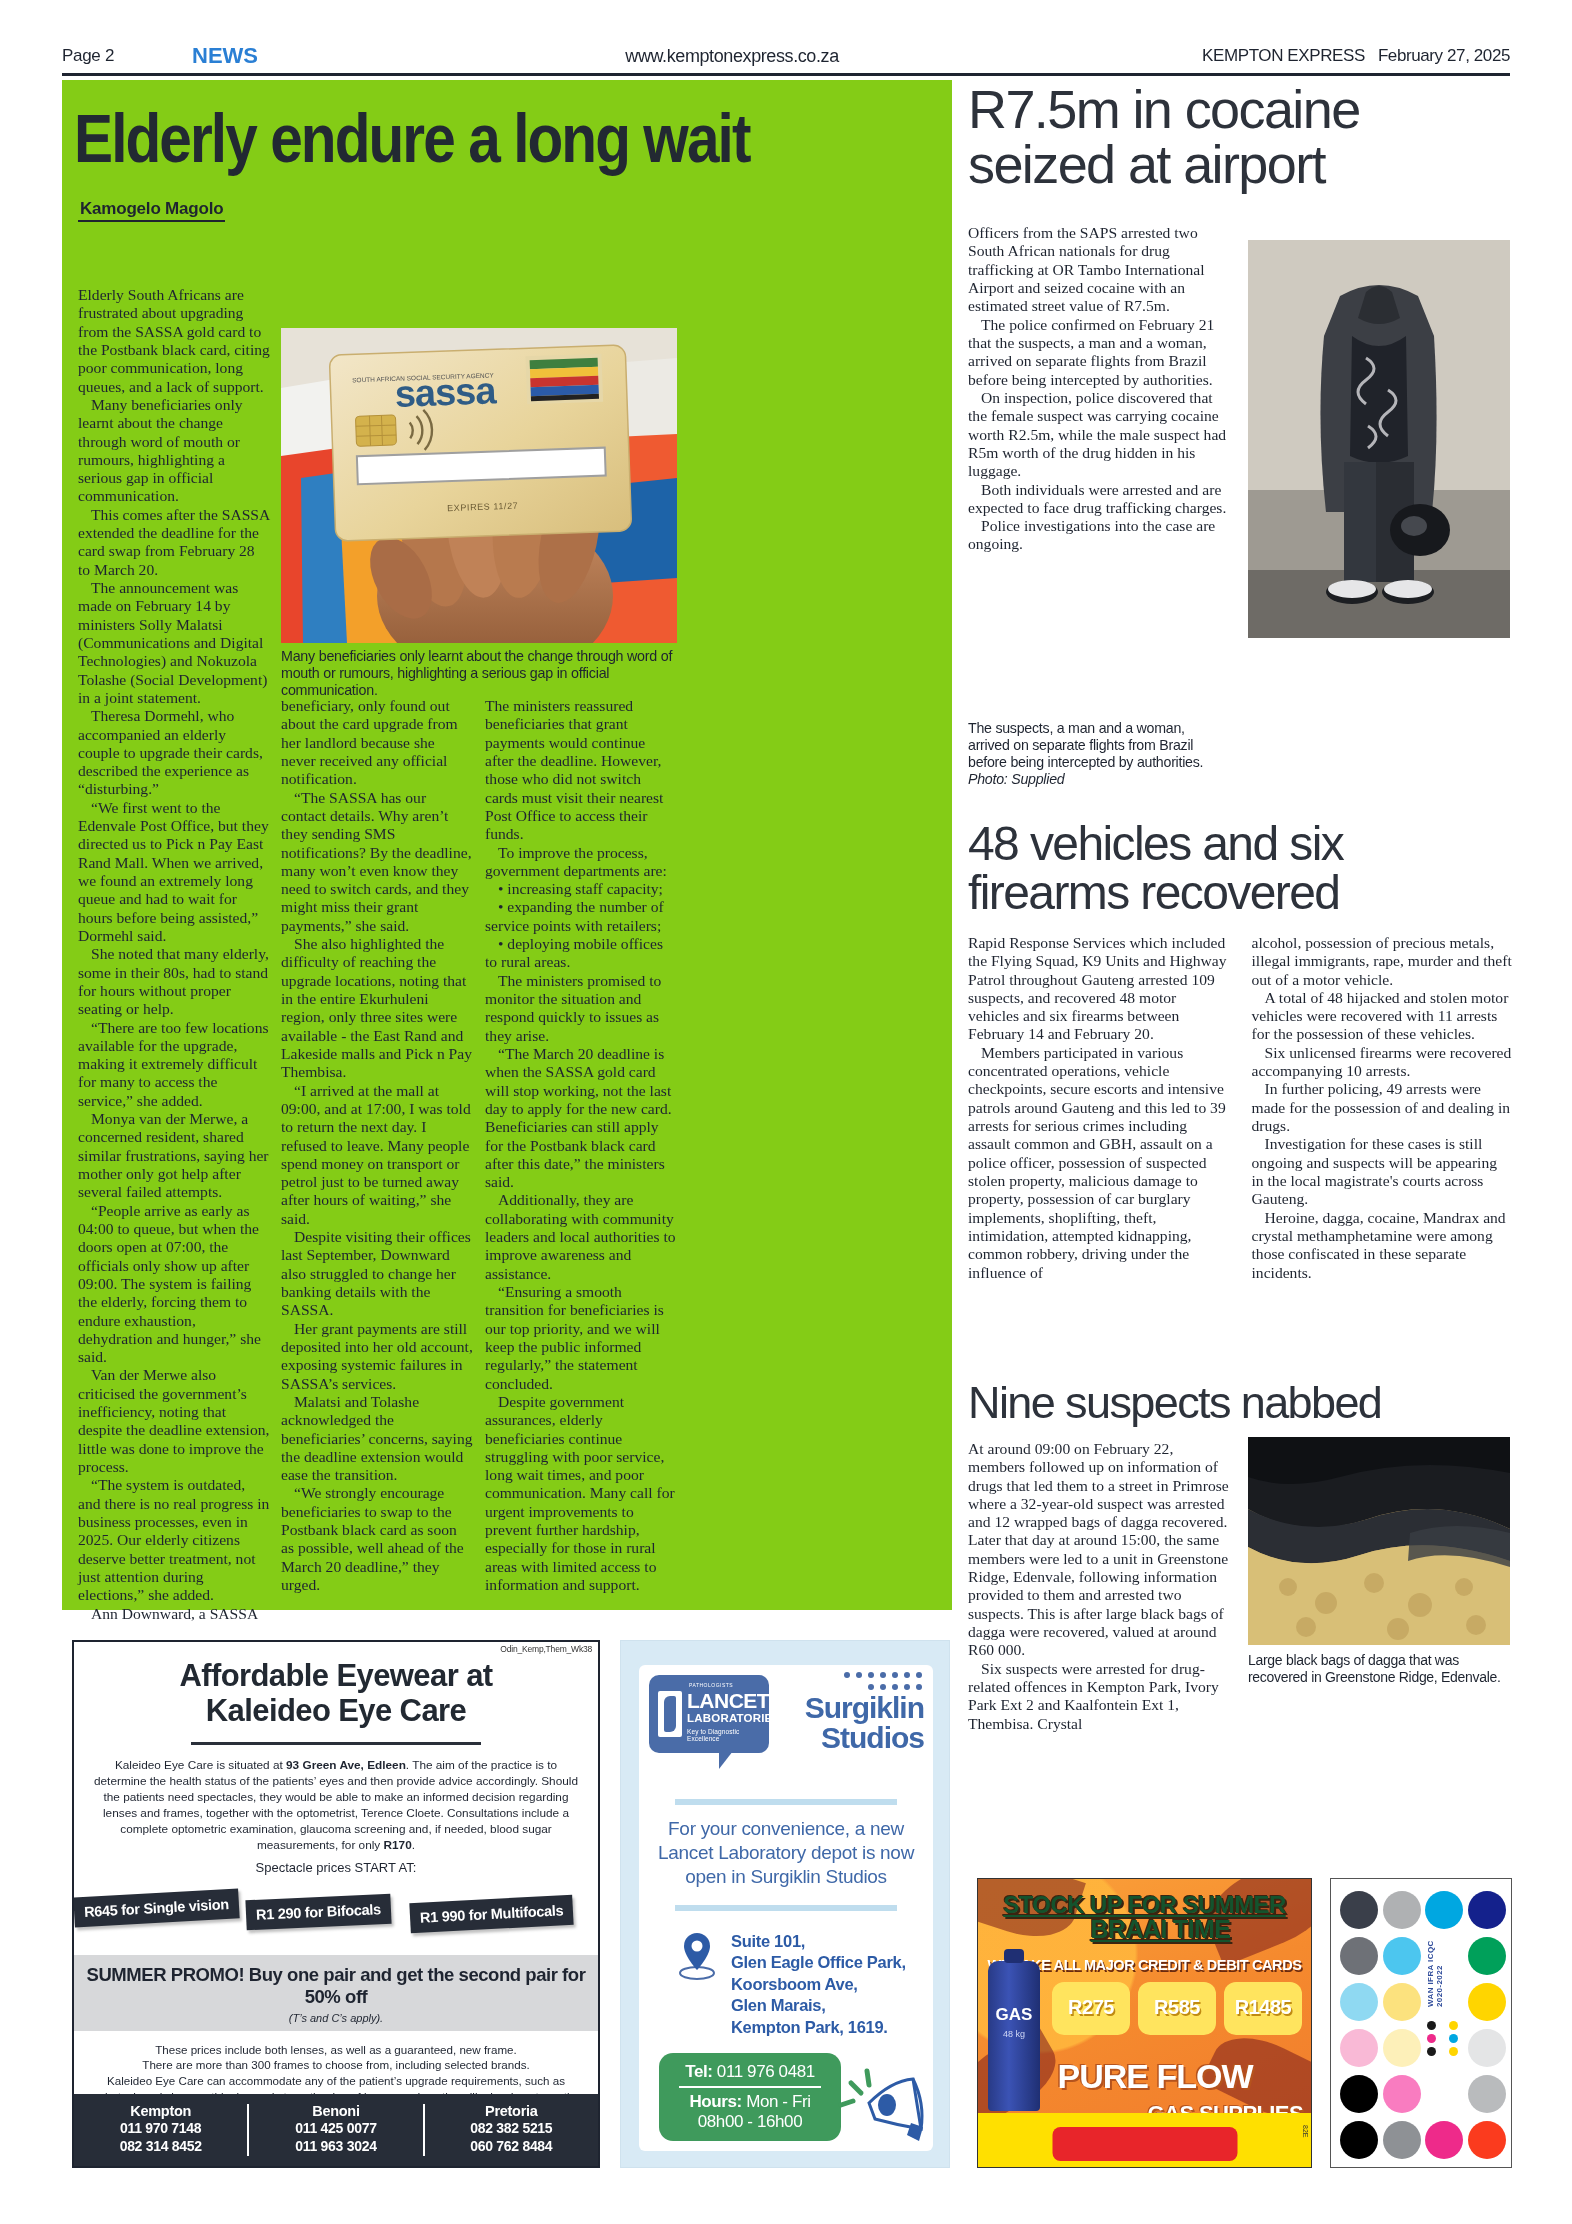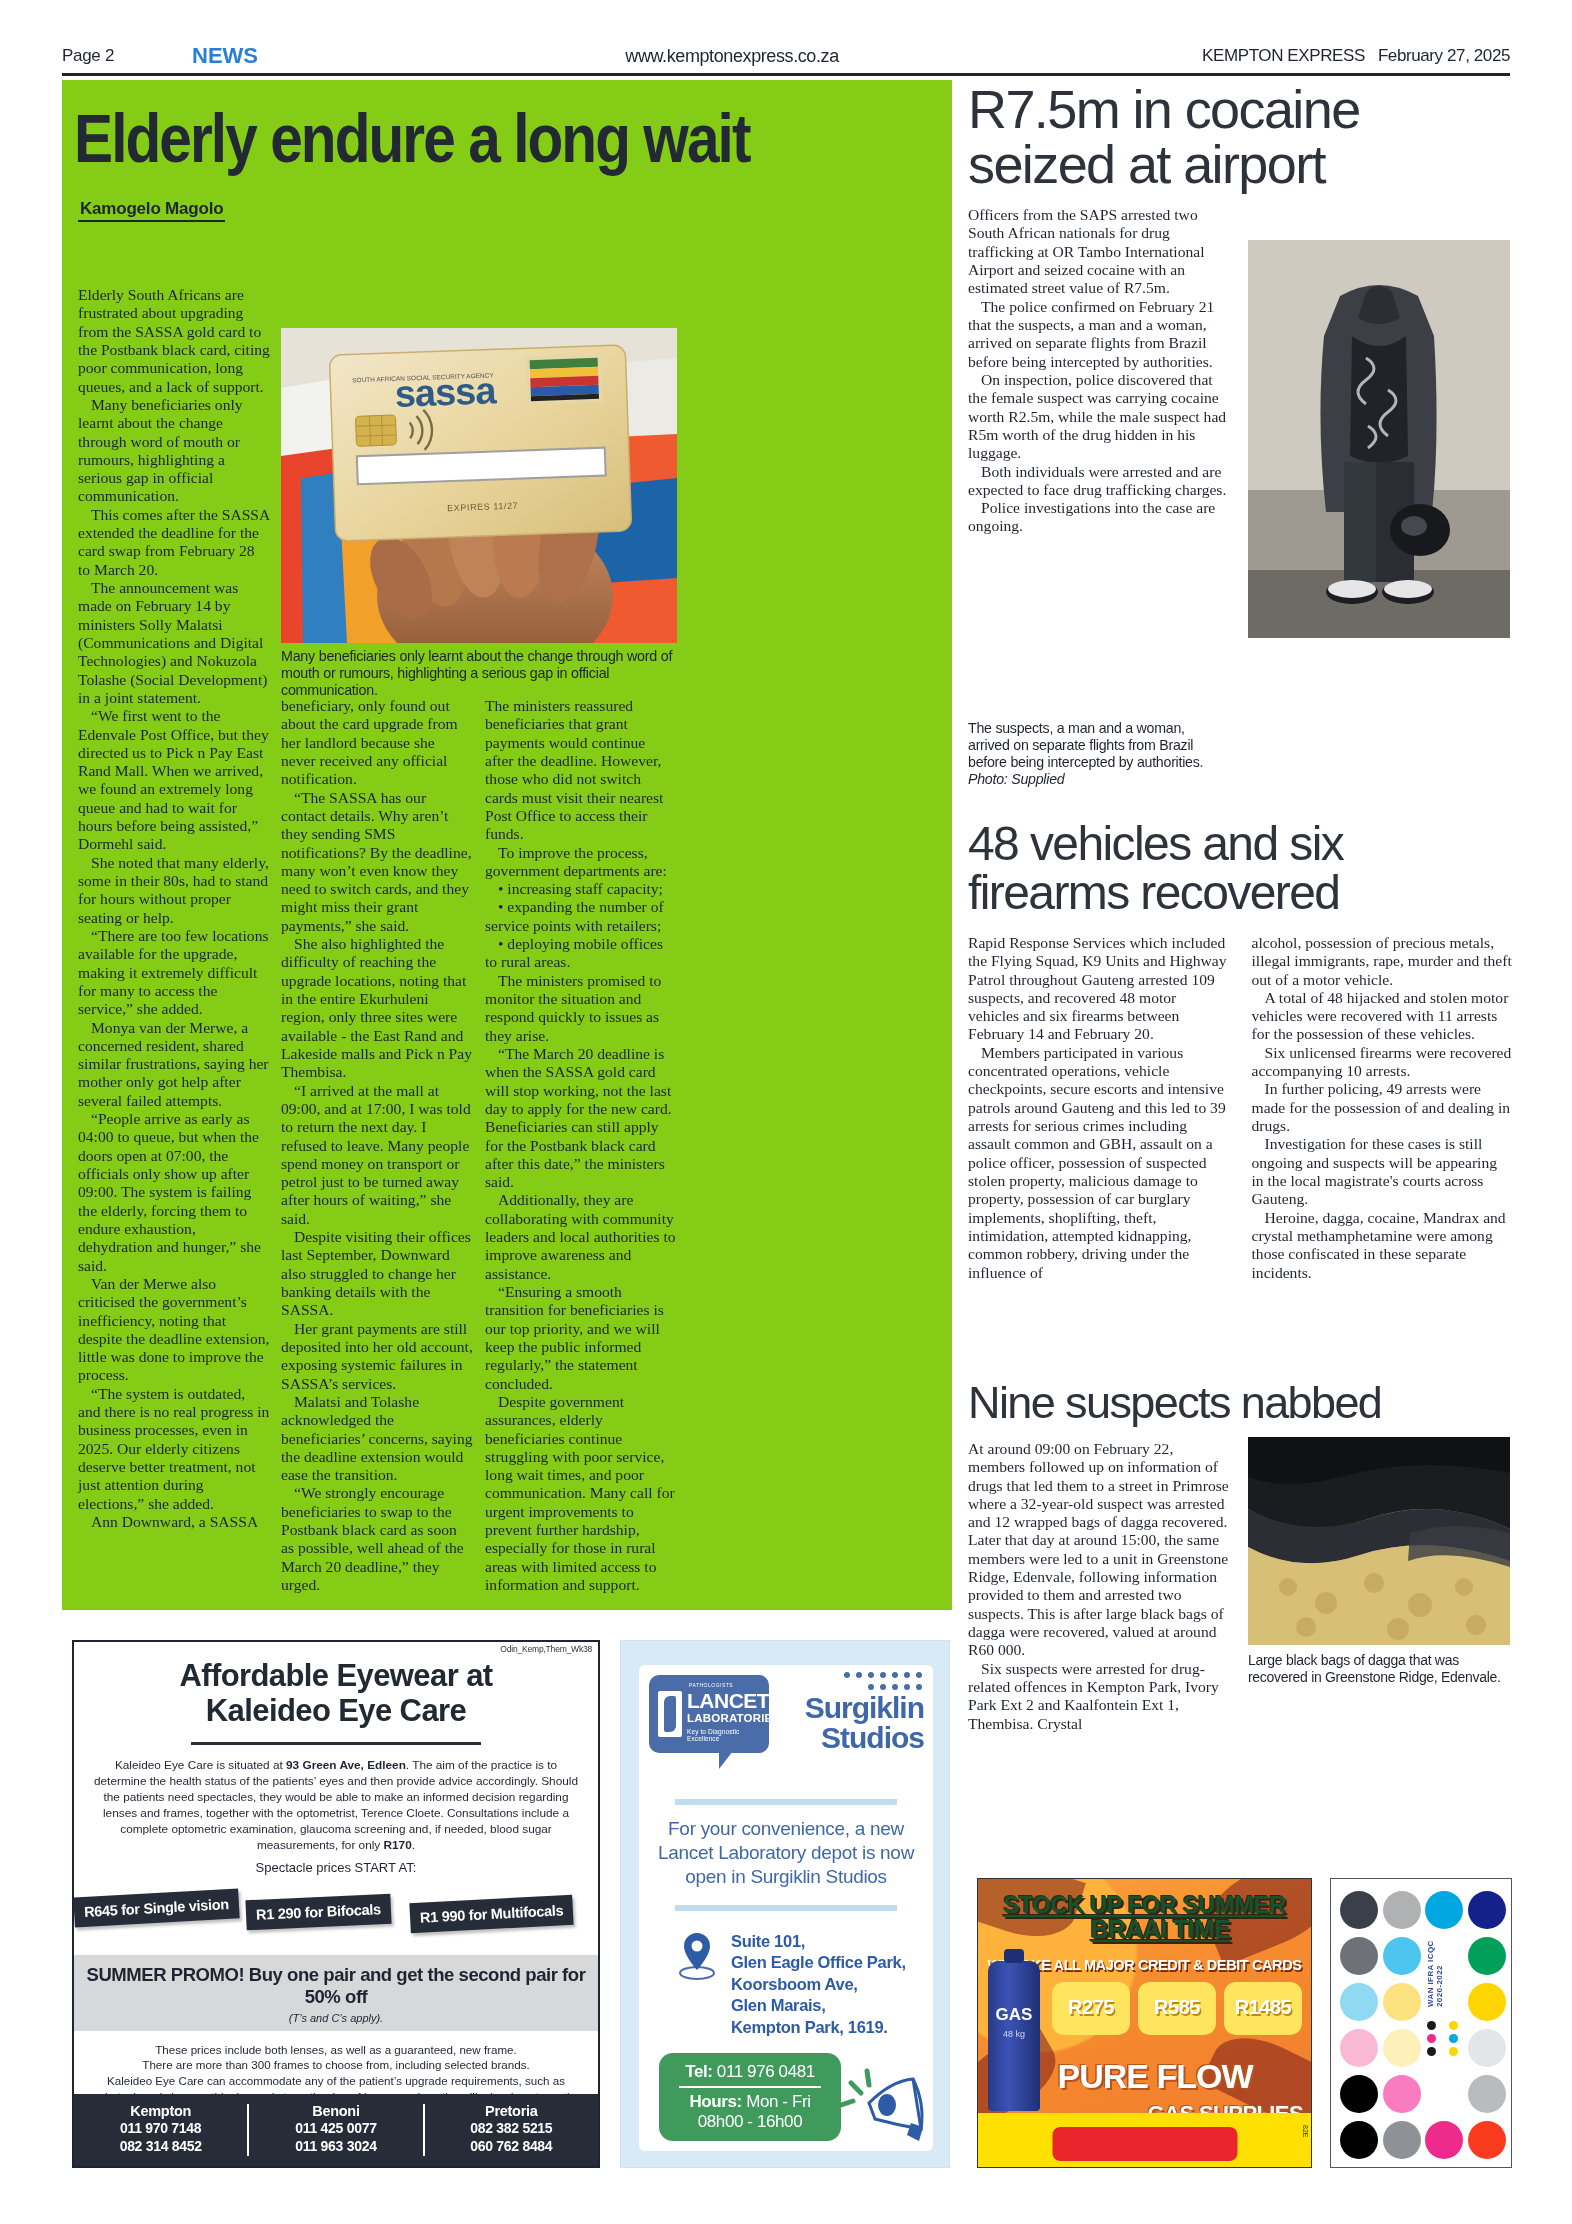--- a/index.html
+++ b/index.html
@@ -383,20 +383,21 @@
 <div class="story-left">
   <div class="headline-main">Elderly endure a long wait</div>
   <div class="byline">Kamogelo Magolo</div>
 
   <div class="lead-cols">
     <div class="col-lead serif-body" id="c1">
         <p>Elderly South Africans are frustrated about upgrading from the SASSA gold card to the Postbank black card, citing poor communication, long queues, and a lack of support.</p>
         <p>Many beneficiaries only learnt about the change through word of mouth or rumours, highlighting a serious gap in official communication.</p>
         <p>This comes after the SASSA extended the deadline for the card swap from February 28 to March 20.</p>
         <p>The announcement was made on February 14 by ministers Solly Malatsi (Communications and Digital Technologies) and Nokuzola Tolashe (Social Development) in a joint statement.</p>
+        <p>Theresa Dormehl, who accompanied an elderly couple to upgrade their cards, described the experience as “disturbing.”</p>
         <p>“We first went to the Edenvale Post Office, but they directed us to Pick n Pay East Rand Mall. When we arrived, we found an extremely long queue and had to wait for hours before being assisted,” Dormehl said.</p>
         <p>She noted that many elderly, some in their 80s, had to stand for hours without proper seating or help.</p>
         <p>“There are too few locations available for the upgrade, making it extremely difficult for many to access the service,” she added.</p>
         <p>Monya van der Merwe, a concerned resident, shared similar frustrations, saying her mother only got help after several failed attempts.</p>
         <p>“People arrive as early as 04:00 to queue, but when the doors open at 07:00, the officials only show up after 09:00. The system is failing the elderly, forcing them to endure exhaustion, dehydration and hunger,” she said.</p>
         <p>Van der Merwe also criticised the government’s inefficiency, noting that despite the deadline extension, little was done to improve the process.</p>
         <p>“The system is outdated, and there is no real progress in business processes, even in 2025. Our elderly citizens deserve better treatment, not just attention during elections,” she added.</p>
         <p>Ann Downward, a SASSA</p>
       </div>
 
@@ -489,21 +490,21 @@
         <p>“Ensuring a smooth transition for beneficiaries is our top priority, and we will keep the public informed regularly,” the statement concluded.</p>
         <p>Despite government assurances, elderly beneficiaries continue struggling with poor service, long wait times, and poor communication. Many call for urgent improvements to prevent further hardship, especially for those in rural areas with limited access to information and support.</p>
       </div>
   </div>
 </div>
 
 <div class="right-col">
 
   <div class="rc-sec">
     <div class="hl-light hl-1">R7.5m in cocaine seized at airport</div>
-    <div style="position:relative; margin-top:14px; width:262px;" class="serif-body" id="rc1">
+    <div style="position:relative; margin-top:32px; width:262px;" class="serif-body" id="rc1">
         <p>Officers from the SAPS arrested two South African nationals for drug trafficking at OR Tambo International Airport and seized cocaine with an estimated street value of R7.5m.</p>
         <p>The police confirmed on February 21 that the suspects, a man and a woman, arrived on separate flights from Brazil before being intercepted by authorities.</p>
         <p>On inspection, police discovered that the female suspect was carrying cocaine worth R2.5m, while the male suspect had R5m worth of the drug hidden in his luggage.</p>
         <p>Both individuals were arrested and are expected to face drug trafficking charges.</p>
         <p>Police investigations into the case are ongoing.</p>
       </div>
   </div>
 
 </div>
 

